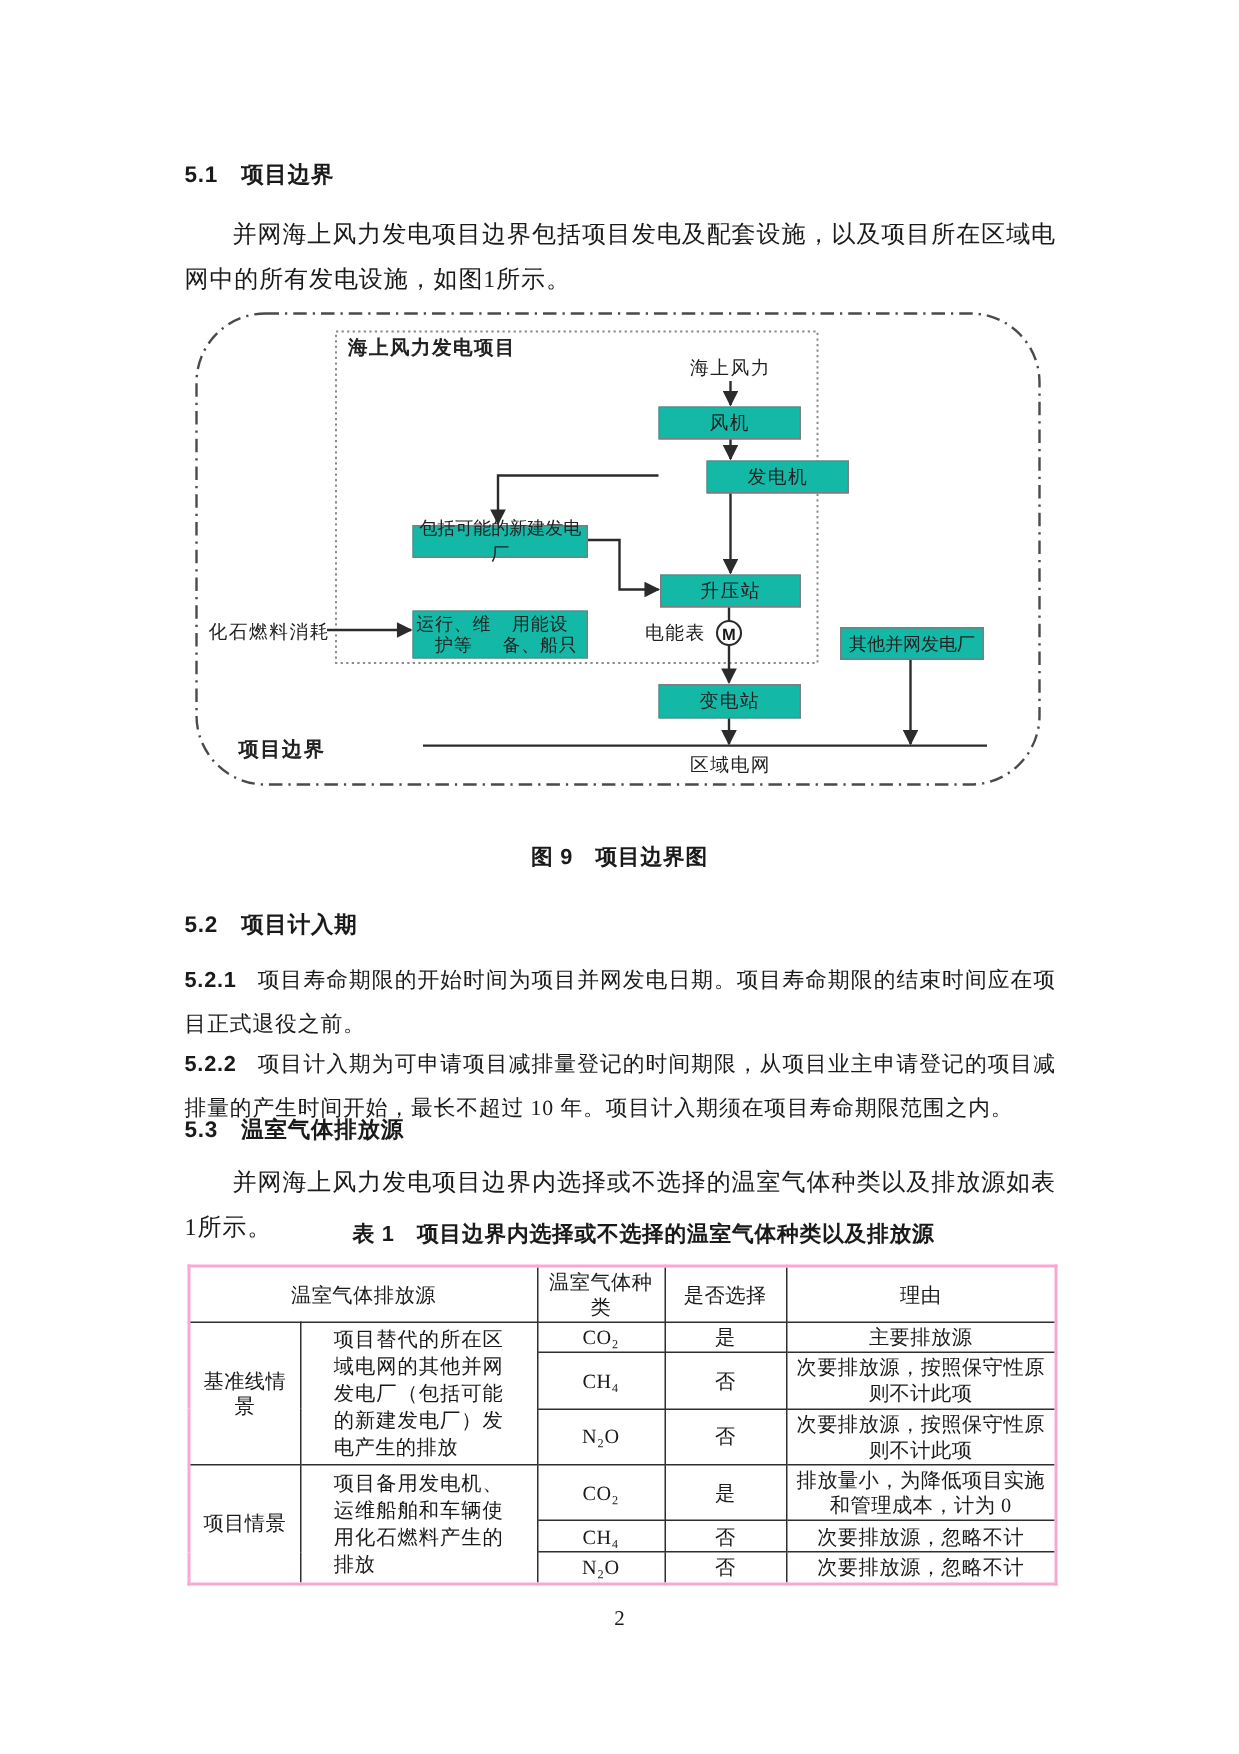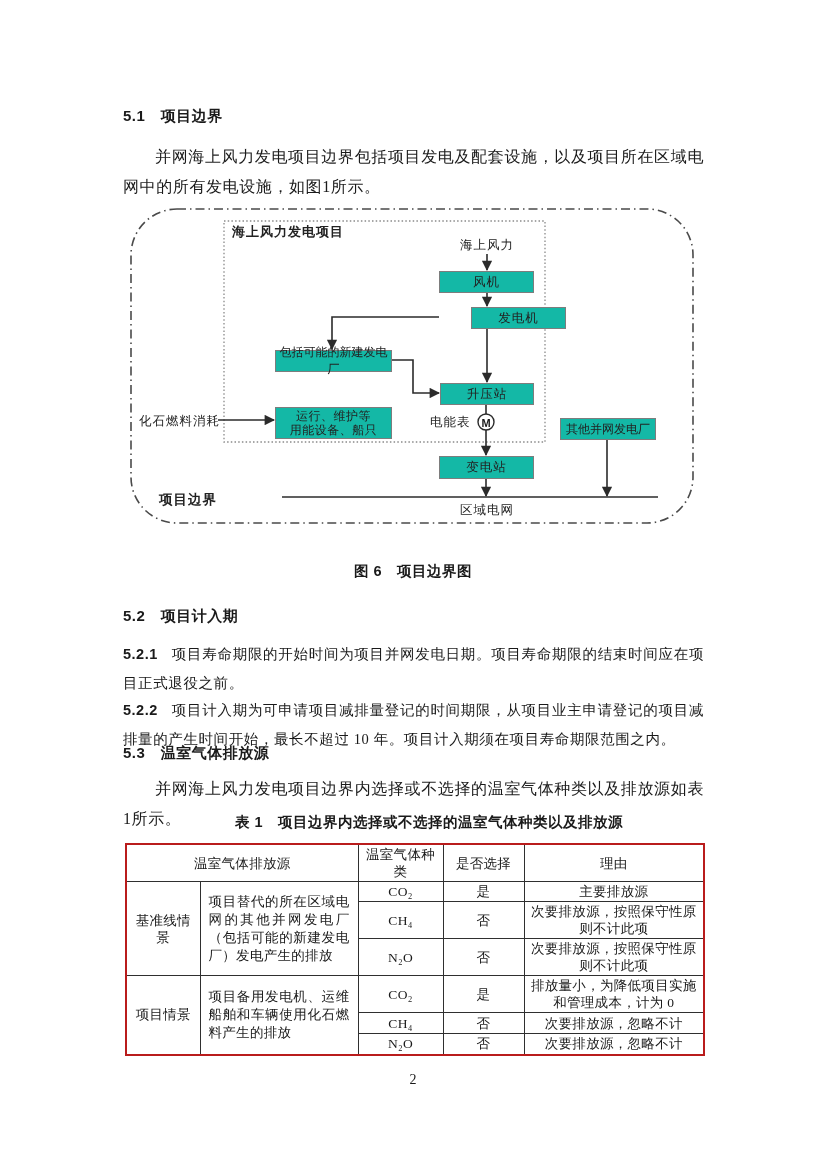--- a/index.html
+++ b/index.html
@@ -47,22 +47,22 @@
   #ghg-table{
     position:absolute;left:125px;top:843px;
     border-collapse:collapse;table-layout:fixed;width:578px;
     font-size:13.5px;color:#1a1a1a;
   }
   #ghg-table th,#ghg-table td{
     border:1px solid #2f2f2f;text-align:center;vertical-align:middle;
     padding:1px 6px;line-height:17px;letter-spacing:0.3px;
     font-weight:normal;overflow:hidden;
   }
-  #ghg-table{border:2px solid #b91c1c;}
-  #ghg-table .desc-cell{text-align:justify;padding:2px 8px;line-height:18px;}
+  #ghg-table{border:2px solid #f9a8d4;}
+  #ghg-table .desc-cell{text-align:justify;padding:2px 22px;line-height:18px;}
   .pagenum{width:826px;text-align:center;font-size:14px;}
 </style>
 </head>
 <body>
 
 <div class="abs h-sec" style="left:123px;top:107px;">5.1　项目边界</div>
 <div class="abs body-par indent" style="left:123px;top:142px;">并网海上风力发电项目边界包括项目发电及配套设施，以及项目所在区域电网中的所有发电设施，如图1所示。</div>
 
 <div class="abs" id="figure-wrap">
 
@@ -92,34 +92,34 @@
     <line x1="282" y1="297" x2="658" y2="297" stroke="#2b2b2b" stroke-width="1.5"></line>
   </svg>
 
   <div class="flabel flabel-bold" style="left:232px;top:23px;">海上风力发电项目</div>
   <div class="flabel center-text" style="left:447px;top:37px;width:80px;">海上风力</div>
 
   <div class="fbox" style="left:439px;top:71px;width:93px;height:20px;">风机</div>
   <div class="fbox" style="left:439px;top:107px;width:93px;height:20px;margin-left:32px;">发电机</div>
   <div class="fbox" style="left:275px;top:150px;width:115px;height:20px;font-size:12px;letter-spacing:0;">包括可能的新建发电厂</div>
   <div class="fbox" style="left:440px;top:183px;width:92px;height:20px;">升压站</div>
-  <div class="fbox" style="left:275px;top:207px;width:115px;height:30px;font-size:12px;letter-spacing:0.5px;flex-direction:column;line-height:14px;">
+  <div class="fbox" style="left:275px;top:207px;width:115px;height:30px;font-size:12px;letter-spacing:0.5px;line-height:14px;">
     <span>运行、维护等</span>
     <span>用能设备、船只</span>
   </div>
   <div class="fbox" style="left:439px;top:256px;width:93px;height:21px;">变电站</div>
   <div class="fbox" style="left:560px;top:218px;width:94px;height:20px;font-size:12px;letter-spacing:0;">其他并网发电厂</div>
 
   <div class="flabel" style="left:430px;top:214px;">电能表</div>
   <div class="flabel" style="left:139px;top:213px;">化石燃料消耗</div>
   <div class="flabel flabel-bold" style="left:159px;top:291px;font-size:13.5px;">项目边界</div>
   <div class="flabel center-text" style="left:447px;top:302px;width:80px;">区域电网</div>
 </div>
 
-<div class="abs fig-caption" style="left:0;top:562px;">图 6　项目边界图</div>
+<div class="abs fig-caption" style="left:0;top:562px;">图 9　项目边界图</div>
 
 <div class="abs h-sec" style="left:123px;top:607px;">5.2　项目计入期</div>
 
 <div class="abs clause" style="left:123px;top:640px;">
   <span class="clause-num">5.2.1</span><span>项目寿命期限的开始时间为项目并网发电日期。项目寿命期限的结束时间应在项目正式退役之前。</span>
 </div>
 
 <div class="abs clause" style="left:123px;top:696px;">
   <span class="clause-num">5.2.2</span><span>项目计入期为可申请项目减排量登记的时间期限，从项目业主申请登记的项目减排量的产生时间开始，最长不超过 10 年。项目计入期须在项目寿命期限范围之内。</span>
 </div>

